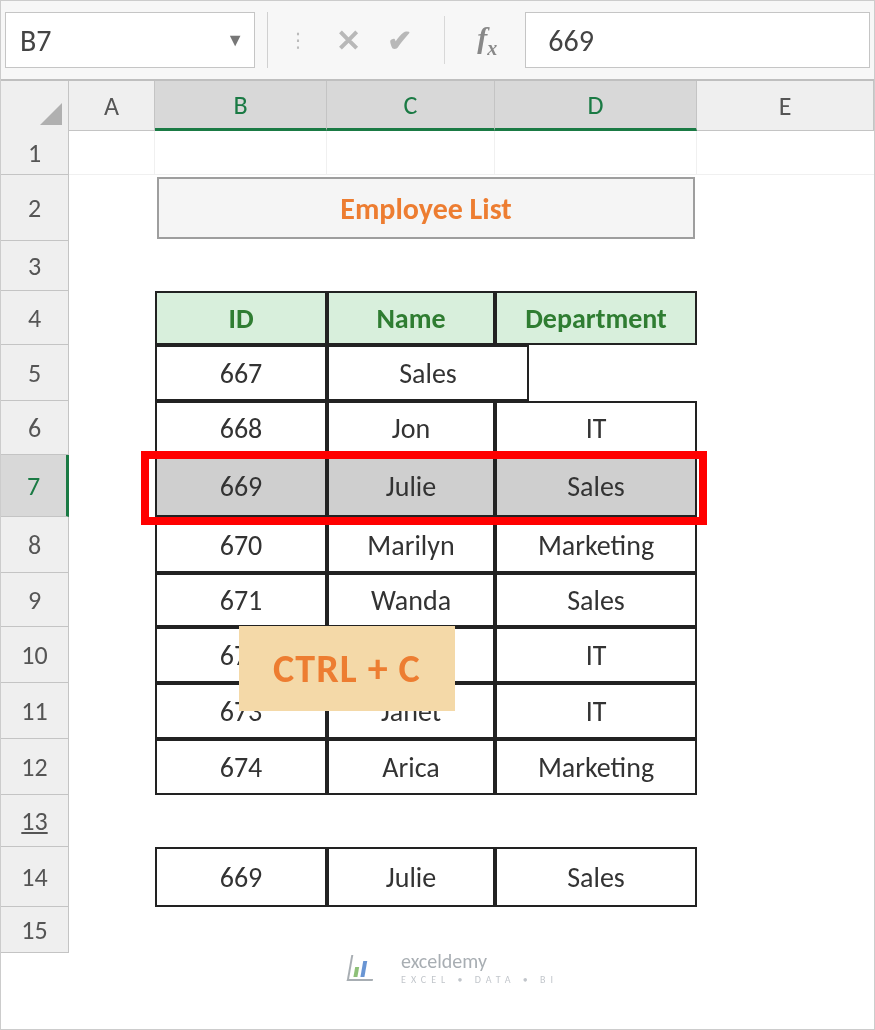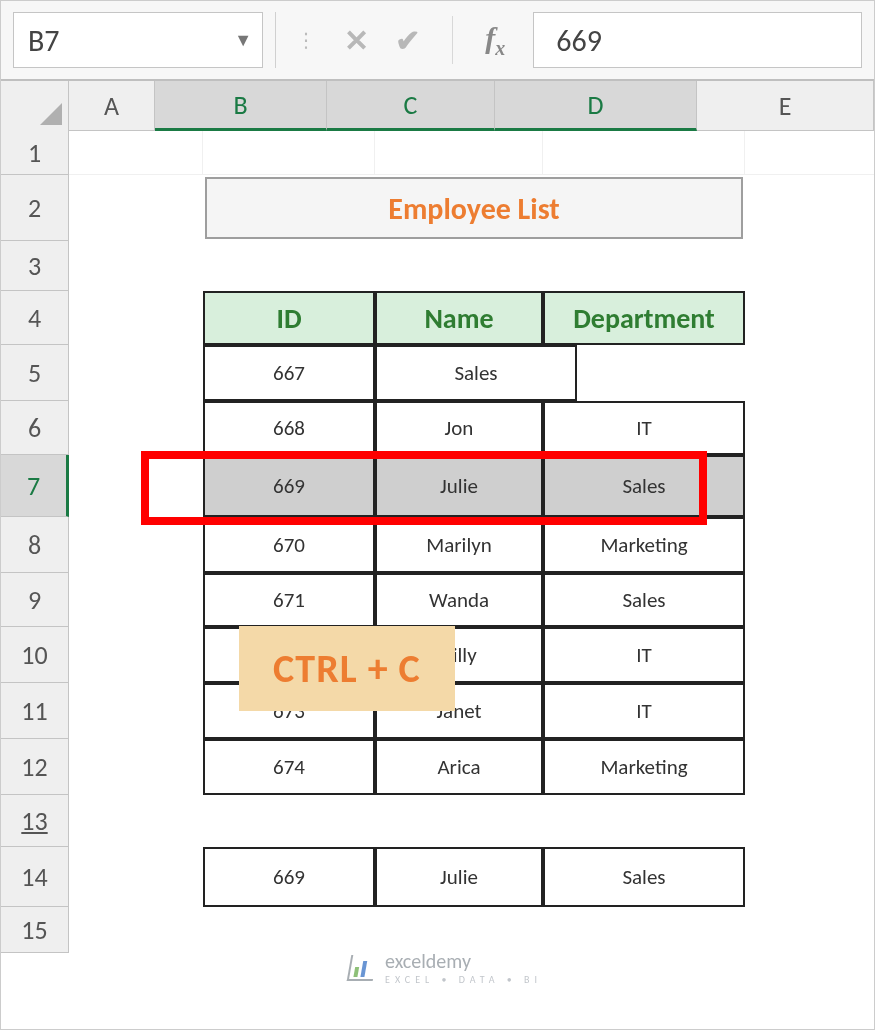--- a/index.html
+++ b/index.html
@@ -14,21 +14,21 @@
     border: 1px solid #ccc;
   }
 
   
   .formula-bar {
     display: flex;
     align-items: center;
     height: 80px;
     border-bottom: 2px solid #bfbfbf;
     background: #f7f7f7;
-    padding: 0 12px;
+    padding: 0 4px;
     text-align: right;
   }
   .name-box {
     display: flex;
     align-items: center;
     justify-content: space-between;
     width: 250px;
     height: 56px;
     background: #fff;
     border: 1px solid #c5c5c5;
@@ -108,21 +108,21 @@
   .row-head {
     display:flex; align-items:center; justify-content:center;
     border-bottom:1px solid #c4c4c4;
     font-size:26px; color:#555; background:#efefef;
   }
   .row-head.sel {
     background:#d8d8d8; color:#1a7a44;
     border-right:3px solid #1a7a44; margin-right:-1px;
   }
   .cells { position:relative; flex:1; }
-  .row { display:flex; border-bottom: 0px solid transparent; padding-left: 48px;}
+  .row { display:flex; border-bottom: 0px solid transparent;}
   .cell {
     border-right: 0px solid transparent;
     height: 100%;
     display:flex; align-items:center; justify-content:center;
     font-size:28px; color:#333;
     background:#fff;
   }
 
   
   .rh1{height:44px;} .rh2{height:66px;} .rh3{height:50px;}
@@ -142,21 +142,21 @@
   }
   .tbl-head {
     background:#d8efdc;
     border:2px solid #222;
     font-weight:700;
     color:#2f7d32;
     font-size:28px;
   }
   .tbl-cell {
     border:2px solid #222;
-    font-size:21px;
+    font-size:28px;
     background:#fff;
   }
   .sel-cell { background:#cfcfcf; }
 
   
   .red-highlight{
     position:absolute;
     border:8px solid #ff0000;
     pointer-events:none;
   }
@@ -168,21 +168,21 @@
     color:#ed7d31;
     font-weight:700;
     font-size:40px;
     padding:18px 34px;
     letter-spacing:1px;
   }
 
   
   .watermark{
     position:absolute;
-    display:flex; align-items:center; gap:10px;
+    display:flex; align-items:center; gap:26px;
     color:#9aa0a6; font-size:20px;
     opacity:0.85;
   }
   .wm-logo{
     width:26px; height:26px;
     border: 2px solid #9aa0a6;
     border-top:none; border-right:none;
     transform: skewX(-10deg);
     position:relative;
   }

